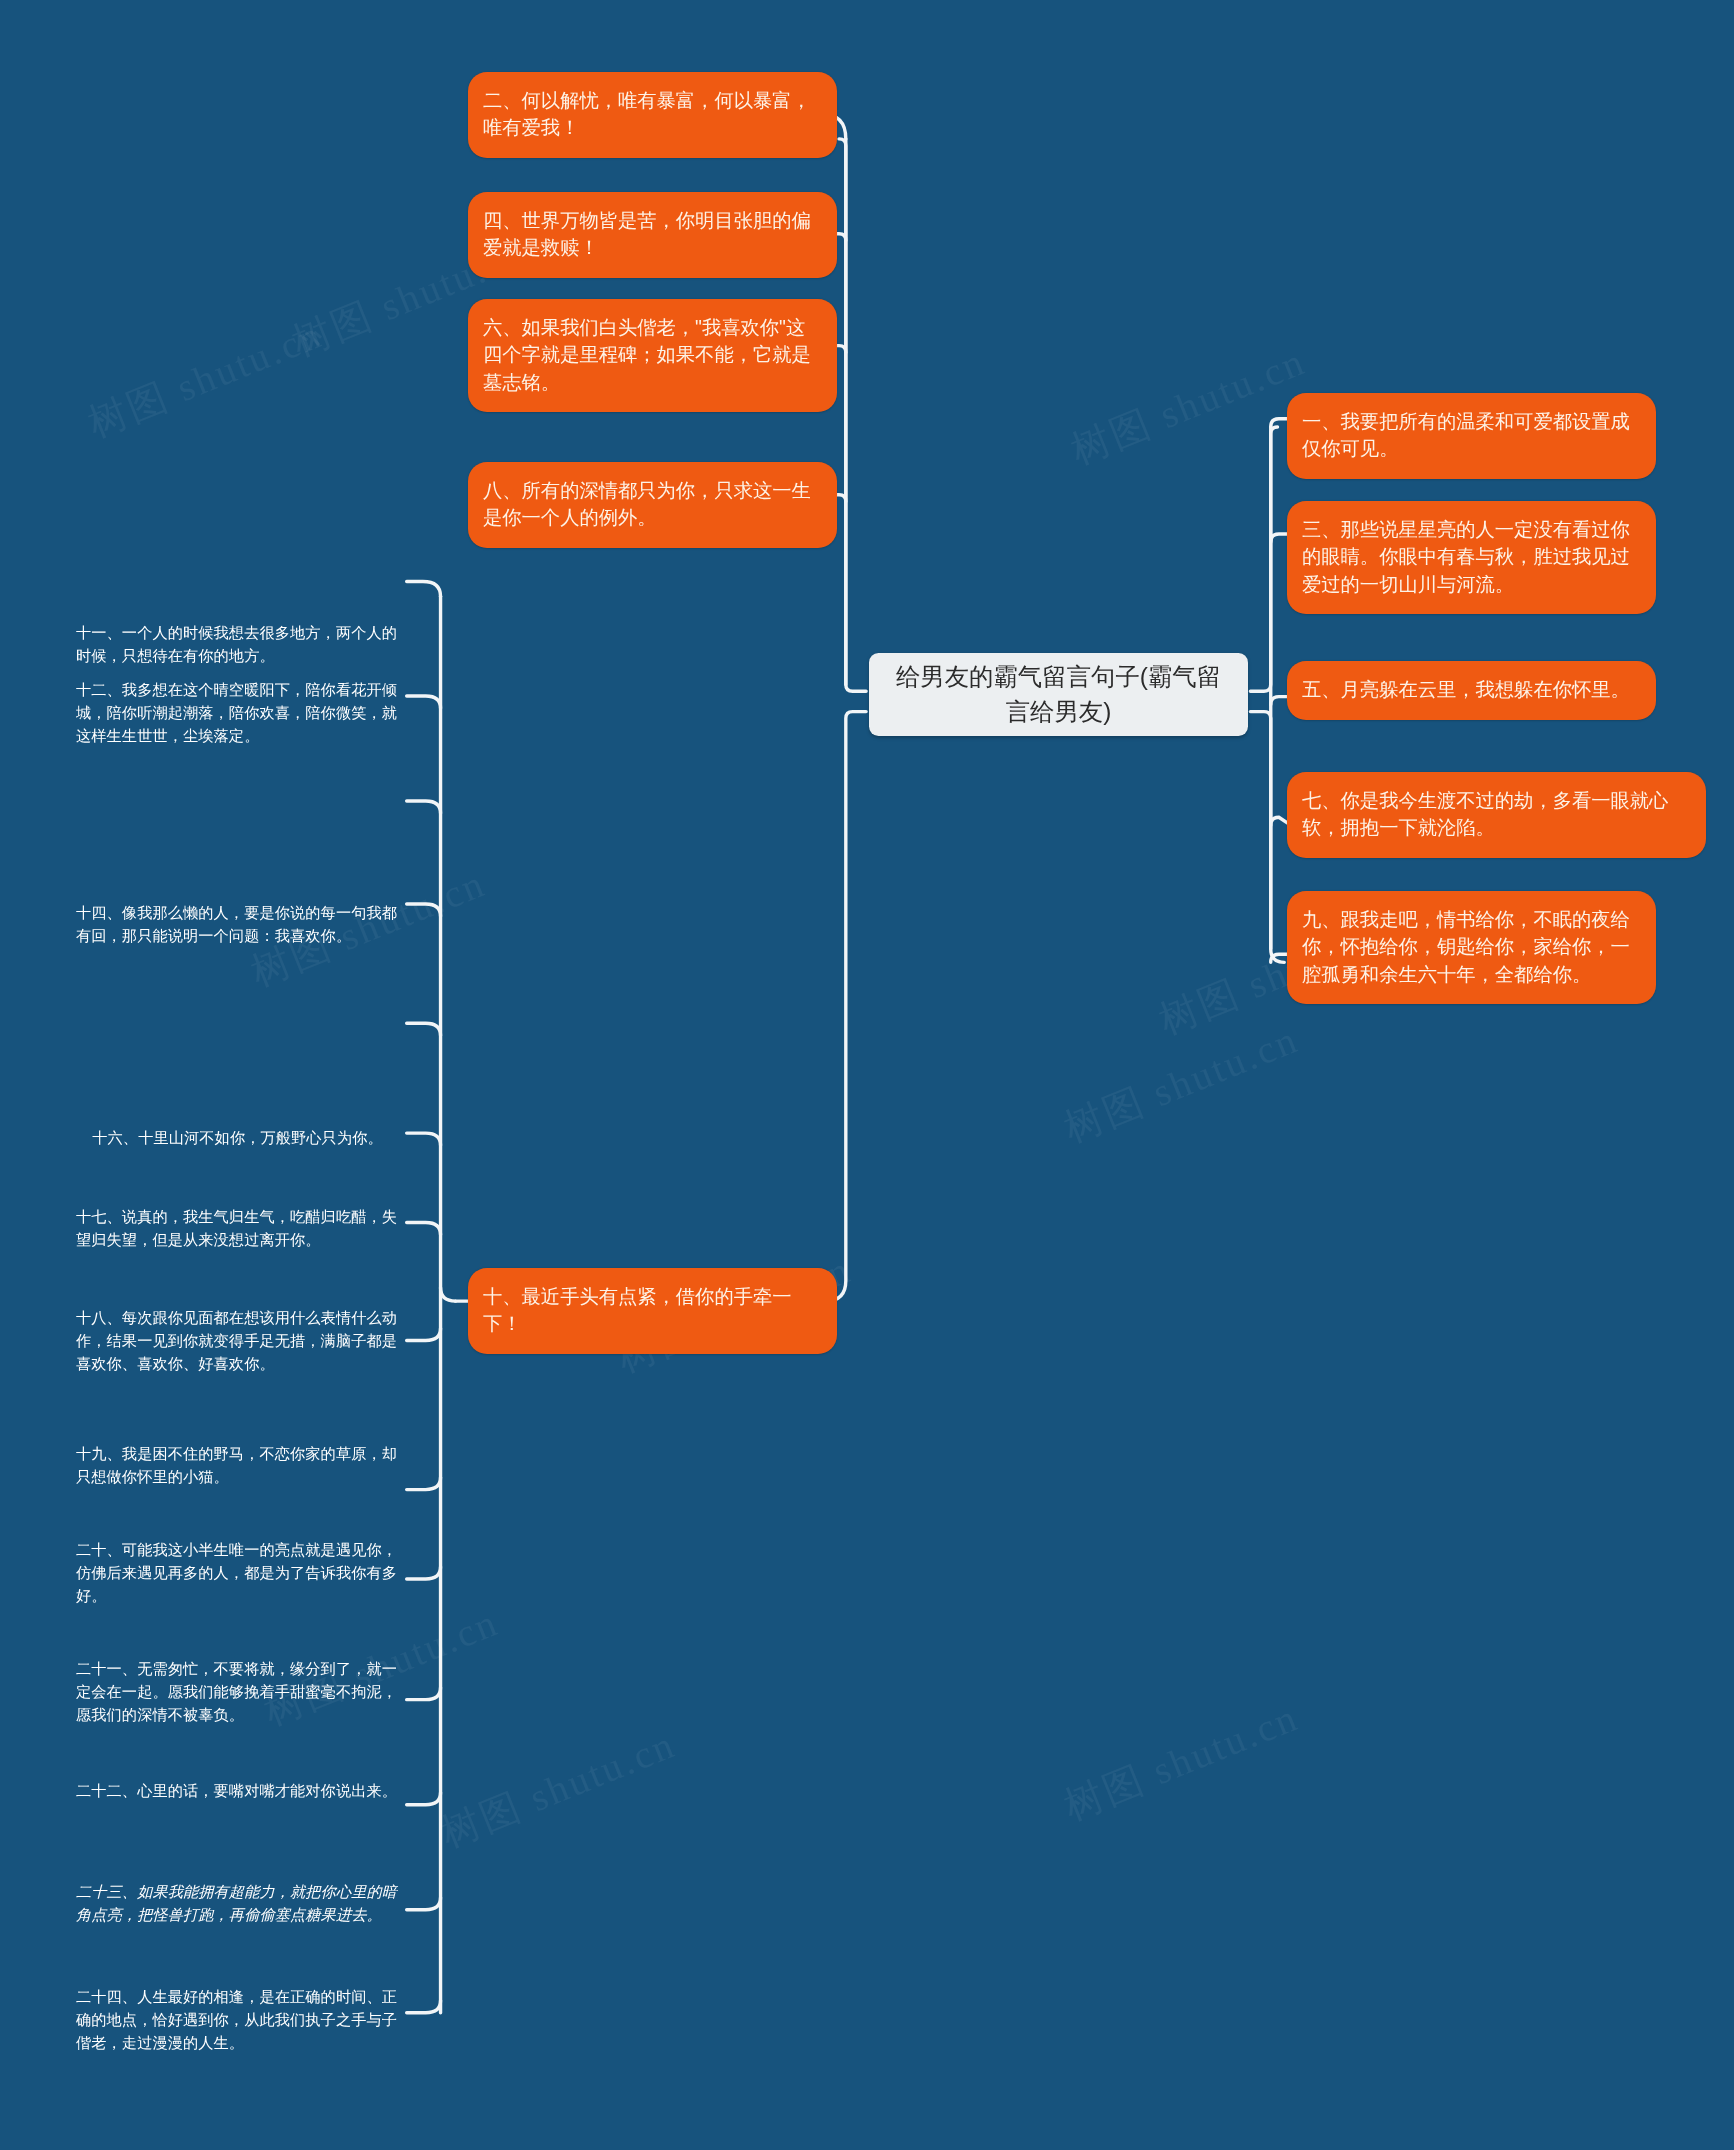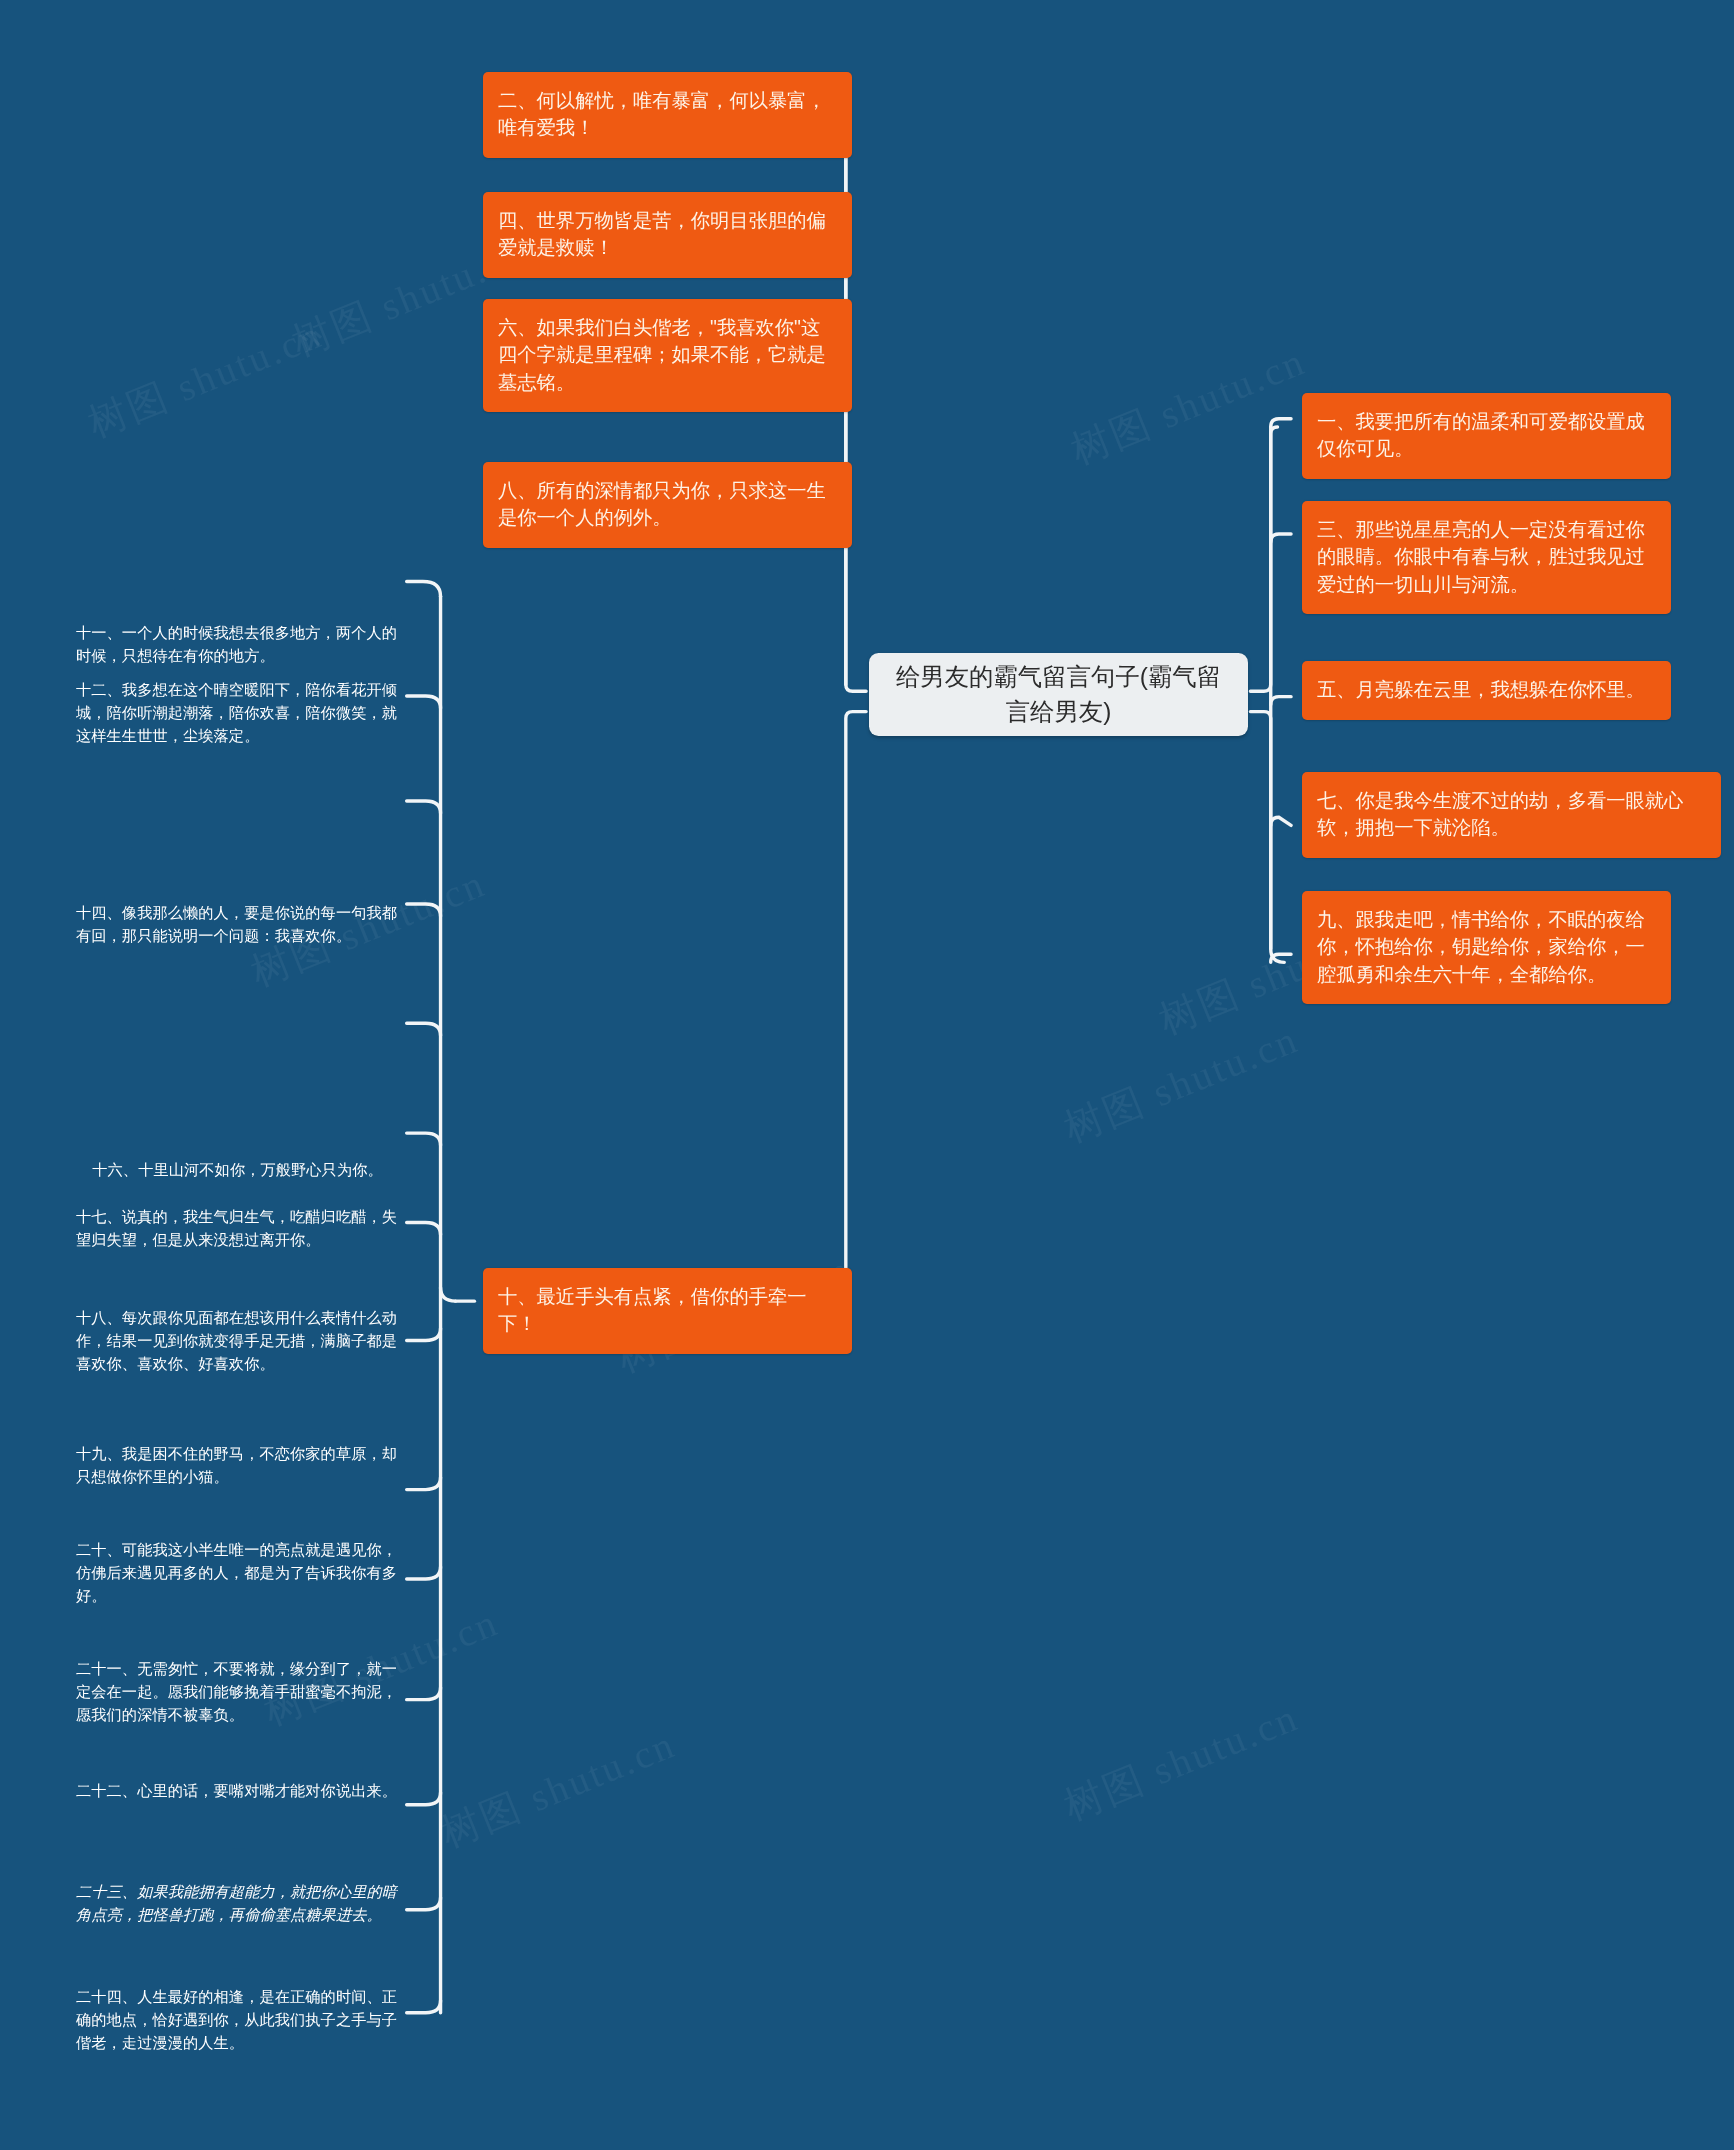--- a/index.html
+++ b/index.html
@@ -59,38 +59,37 @@
     line-height: 1.42;
     text-align: center;
     padding: 15px 15px;
     display: flex;
     align-items: center;
     justify-content: center;
   }
 
   .orange-node {
     background: #ef5a12;
-    border-radius: 5px;
+    border-radius: 19px;
     color: #fdf3e7;
     font-size: 19.3px;
     line-height: 1.42;
     padding: 15px 15px 16.3px 15px;
     text-align: left;
     box-shadow: 0 0.7px 2px rgba(0,0,0,0.18);
-    margin-left: 15px;
   }
 
   .plain-node {
     color: #ffffff;
     font-size: 15.2px;
     line-height: 1.52;
     text-align: left;
     letter-spacing: 0.1px;
   }
-  .plain-node.indent { text-indent: 16.3px; margin-top: 32px; }
+  .plain-node.indent { text-indent: 16.3px; }
 
   
   [data-name] { box-sizing: border-box; }
 </style>
 </head>
 <body>
 
 <div id="canvas" data-name="mindmap-canvas">
 
   <div class="wm" data-name="watermark" style="left:81px;  top:352px;">树图 shutu.cn</div>

